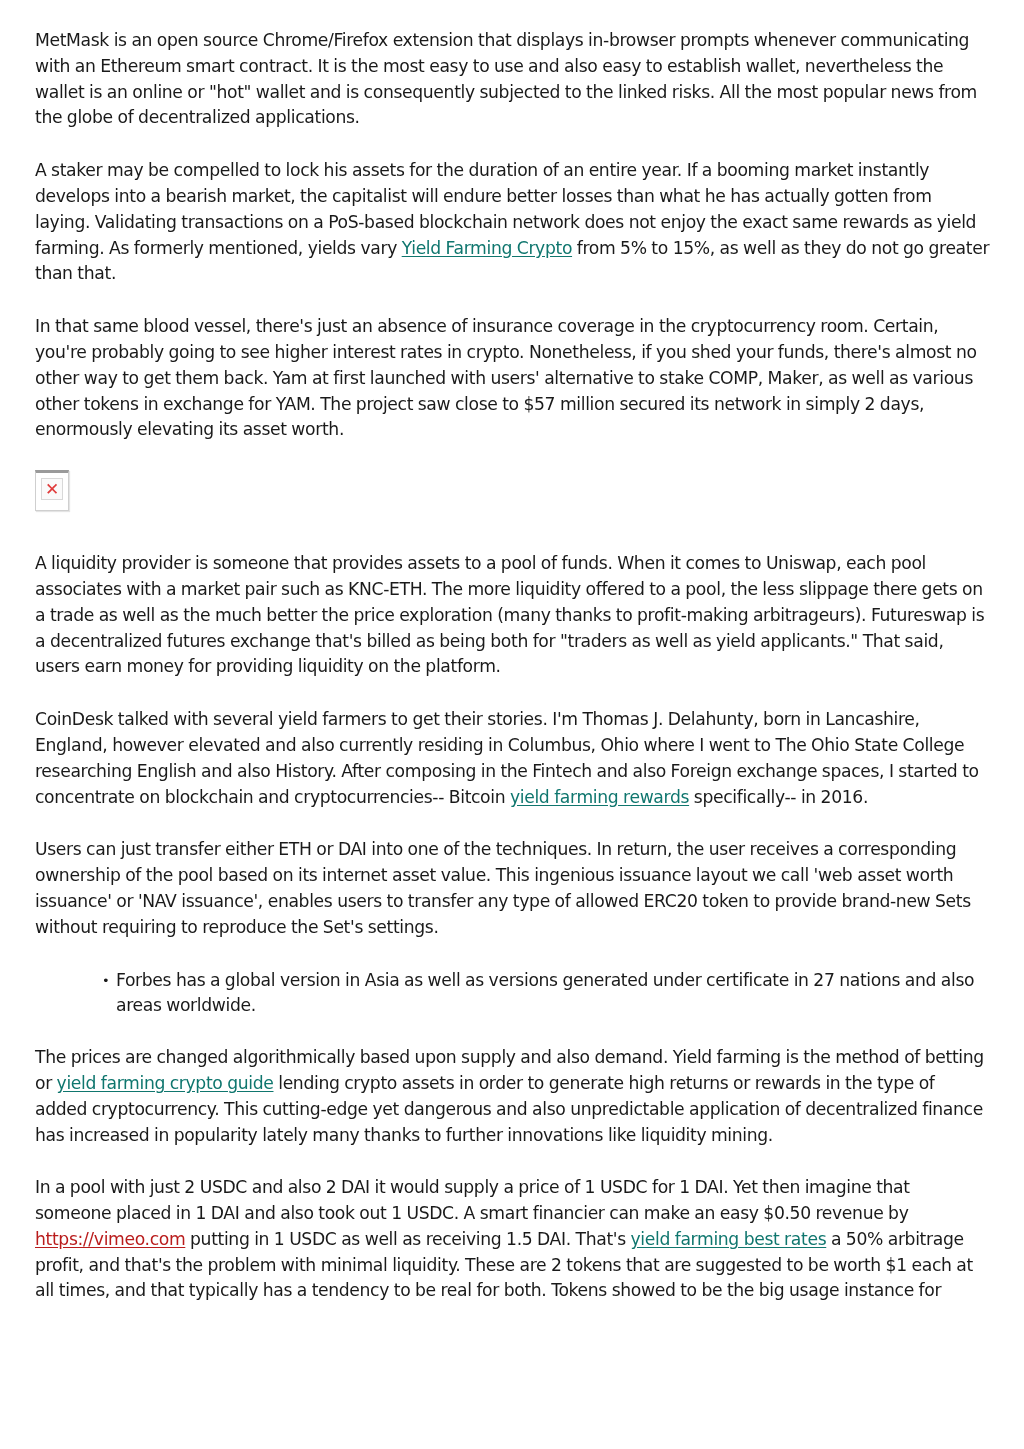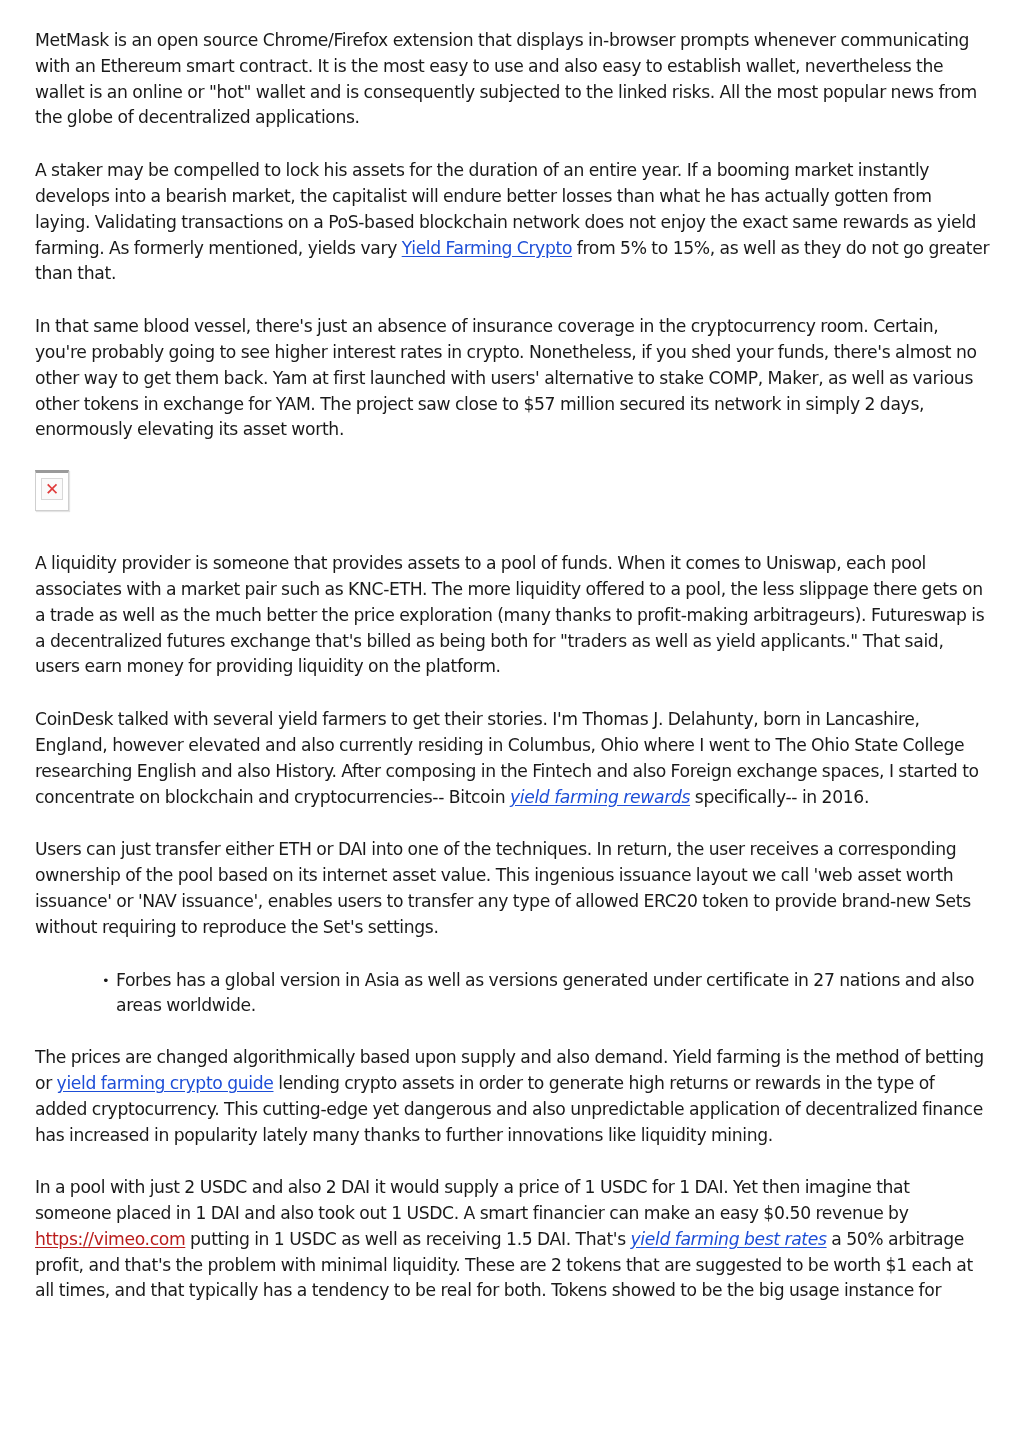--- a/index.html
+++ b/index.html
@@ -20,25 +20,25 @@
     width: 955px;
   }
   p.para {
     margin: 0 0 27px 0;
     font-size: 17.2px;
     line-height: 25.8px;
     letter-spacing: -0.35px;
     word-spacing: -0.4px;
   }
   a.lnk {
-    color: #1d4ed8;
+    color: #0f766e;
     text-decoration: underline;
     text-underline-offset: 2px;
   }
-  a.lnk.italic { font-style: italic; }
+  a.lnk.italic { }
   a.lnk.bold { font-weight: normal; color: #b91c1c; }
   .broken-img {
     width: 34px;
     height: 41px;
     margin: 1px 0 40px 0;
     border: 1px solid #cfcfcf;
     border-top: 3px solid #9a9a9a;
     box-sizing: border-box;
     position: relative;
     background: #fff;

